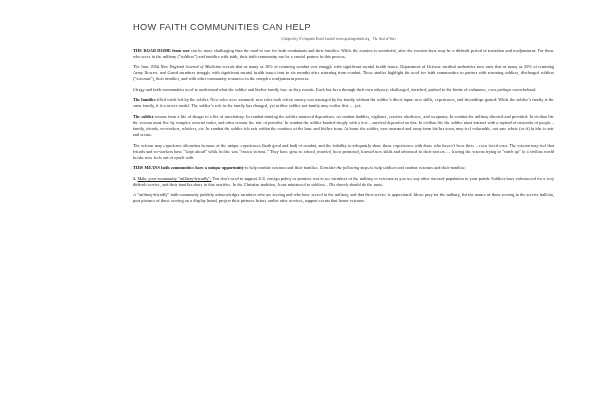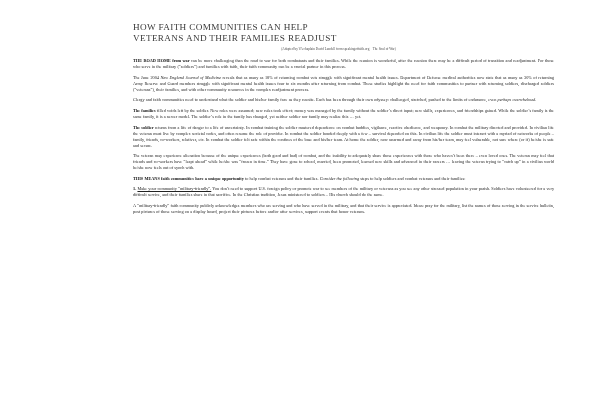--- a/index.html
+++ b/index.html
@@ -16,21 +16,21 @@
   }
   .page {
     width: 600px;
     height: 400px;
     position: relative;
     background: #ffffff;
     box-sizing: border-box;
     padding: 22px 46px 0 45px;
   }
   .doc-title {
-    font-family: Liberation Serif, serif;
+    font-family: Liberation Sans, sans-serif;
     font-size: 9.2px;
     line-height: 10.6px;
     letter-spacing: 0.35px;
     color: #3a3a3a;
     text-transform: uppercase;
     font-weight: 400;
     font-stretch: condensed;
     padding-left: 88px;
     margin: 0 0 4px 0;
   }
@@ -64,21 +64,20 @@
   i, em { font-style: italic; }
   u { text-decoration: underline; }
 </style>
 </head>
 <body>
 
 <div class="page">
 
   <h1 class="doc-title">
     <span class="tline">HOW FAITH COMMUNITIES CAN HELP</span>
-    <span class="tline">VETERANS AND THEIR FAMILIES READJUST</span>
   </h1>
 
   <div class="attribution">(Adapted by VA chaplain David Lundell from speakingoffaith.org – The Soul of War)</div>
 
   <div class="body-col">
 
     <p class="para"><b>THE ROAD HOME from war</b><span> can be more challenging than the road to war for both combatants and their families. While the reunion is wonderful, after the reunion there may be a difficult period of transition and readjustment. For those who serve in the military (“soldiers”) and families with faith, their faith community can be a crucial partner in this process.</span></p>
 
     <p class="para"><span>The June 2004 </span><i>New England Journal of Medicine</i><span> reveals that as many as 18% of returning combat vets struggle with significant mental health issues. Department of Defense medical authorities now state that as many as 30% of returning Army Reserve and Guard members struggle with significant mental health issues four to six months after returning from combat. These studies highlight the need for faith communities to partner with returning soldiers, discharged soldiers (“veterans”), their families, and with other community resources in the complex readjustment process.</span></p>
 

